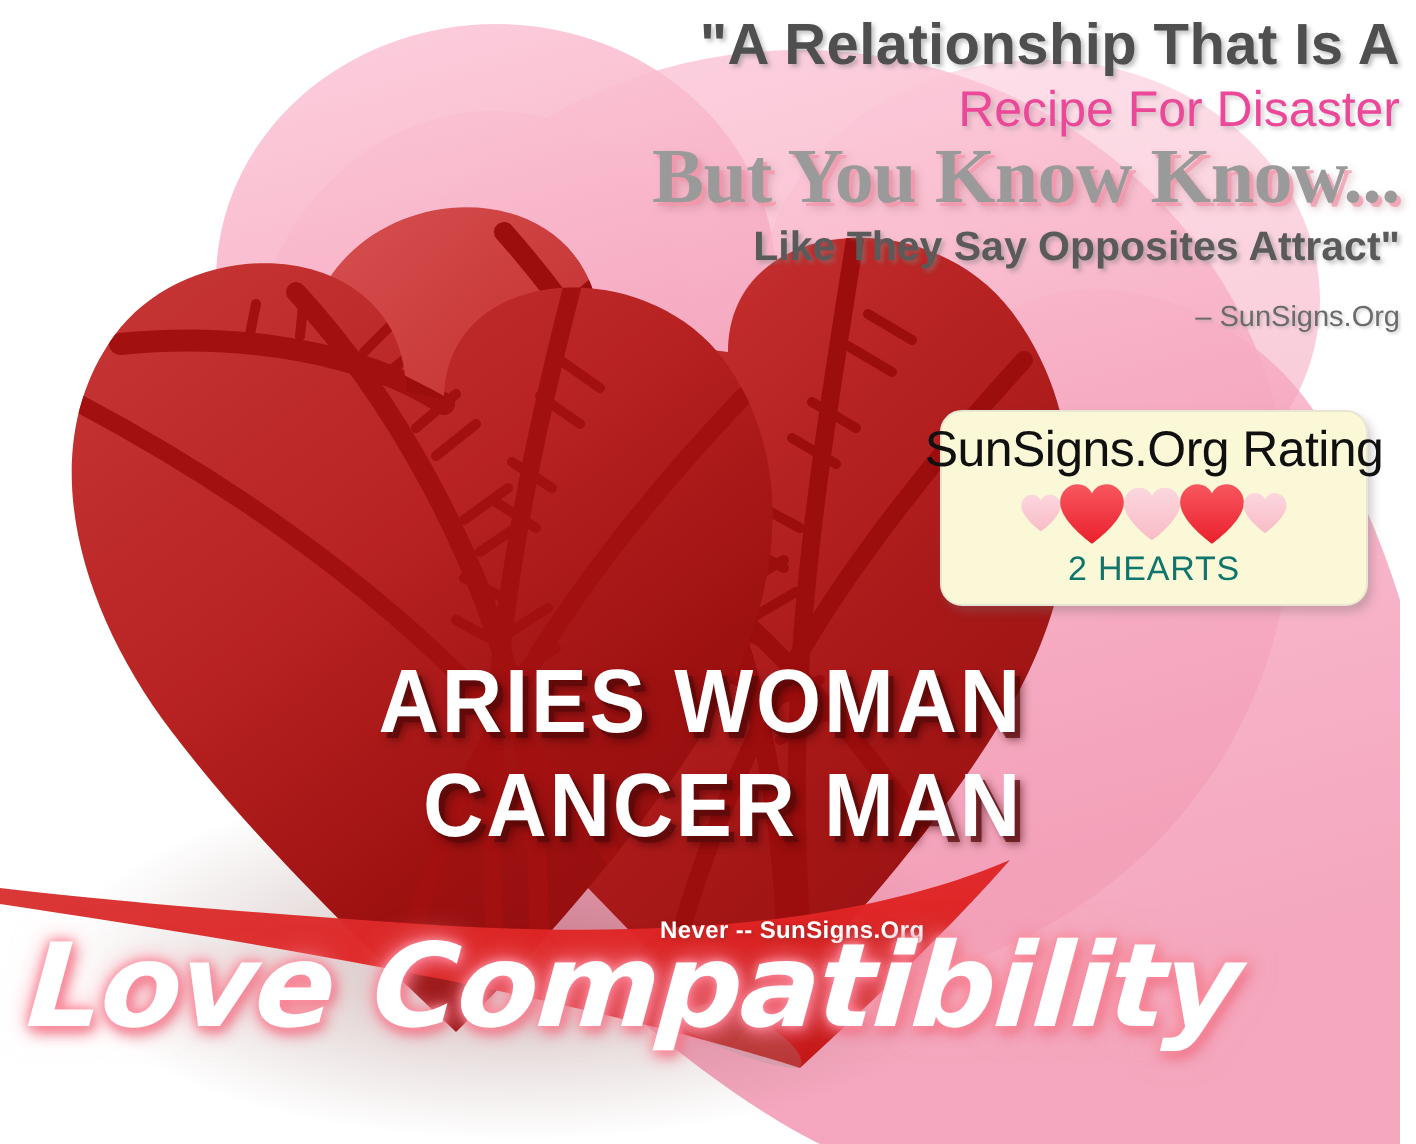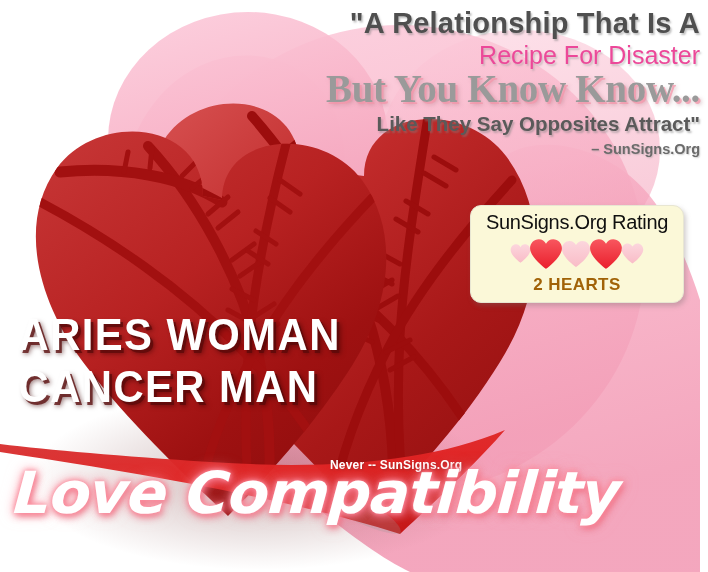--- a/index.html
+++ b/index.html
@@ -61,23 +61,23 @@
     font-size:20.5px;
     font-weight:bold;
     color:#5a5a5a;
     line-height:1.15;
     margin-top:4px;
     text-shadow:1.5px 1.5px 2px rgba(130,130,130,.5);
     white-space:nowrap;
   }
   .q-attrib{
     font-size:14.5px;
-    font-weight:bold;
+    font-weight:normal;
     color:#6b6b6b;
-    margin-top:5px;
+    margin-top:15px;
     text-shadow:1px 1px 1.5px rgba(150,150,150,.45);
     white-space:nowrap;
   }
 
   
   .rating-box{
     position:absolute;
     left:470px;
     top:205px;
     width:214px;
@@ -87,51 +87,51 @@
     border-radius:11px;
     box-shadow:2px 3px 5px rgba(120,110,110,.35);
     box-sizing:border-box;
     display:flex;
     flex-direction:column;
     align-items:center;
     justify-content:space-between;
     padding:5px 6px 6px 6px;
   }
   .rating-title{
-    font-size:20px;
+    font-size:25px;
     color:#101010;
     font-weight:normal;
     letter-spacing:-.3px;
     white-space:nowrap;
   }
   .hearts-row{
     display:flex;
     align-items:center;
     justify-content:center;
     gap:0px;
     height:36px;
     margin-top:-2px;
   }
   .hearts-row svg{display:block;}
   .rating-label{
     font-size:17px;
-    color:#a16207;
-    font-weight:bold;
+    color:#0f766e;
+    font-weight:normal;
     letter-spacing:.4px;
     white-space:nowrap;
     margin-bottom:1px;
   }
 
   
   .sign-title{
     position:absolute;
     left:0px;
-    top:311px;
+    top:327px;
     width:530px;
-    text-align:left;
+    text-align:right;
   }
   .sign-line{
     font-family:"Liberation Sans Narrow","Liberation Sans",sans-serif;
     font-size:45px;
     font-weight:bold;
     color:#ffffff;
     letter-spacing:1.5px;
     line-height:1.07;
     transform:scaleX(.93);
     transform-origin:center;

